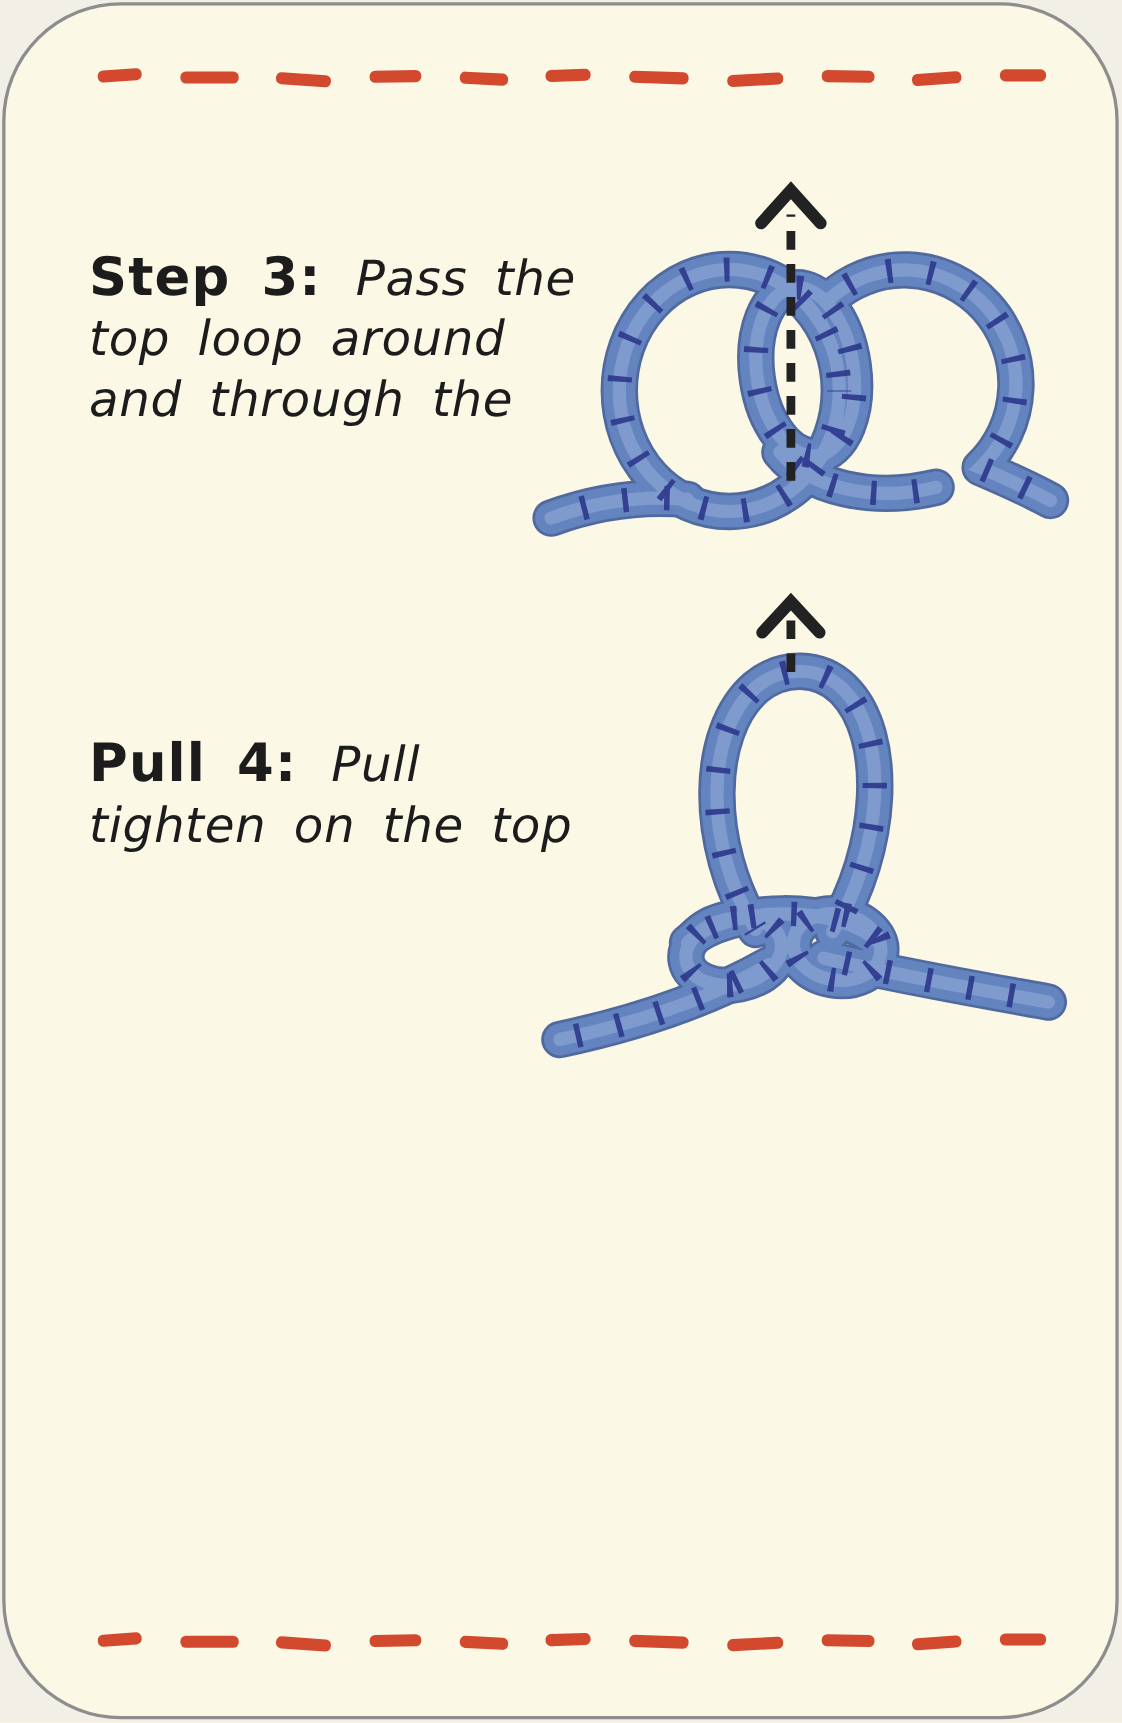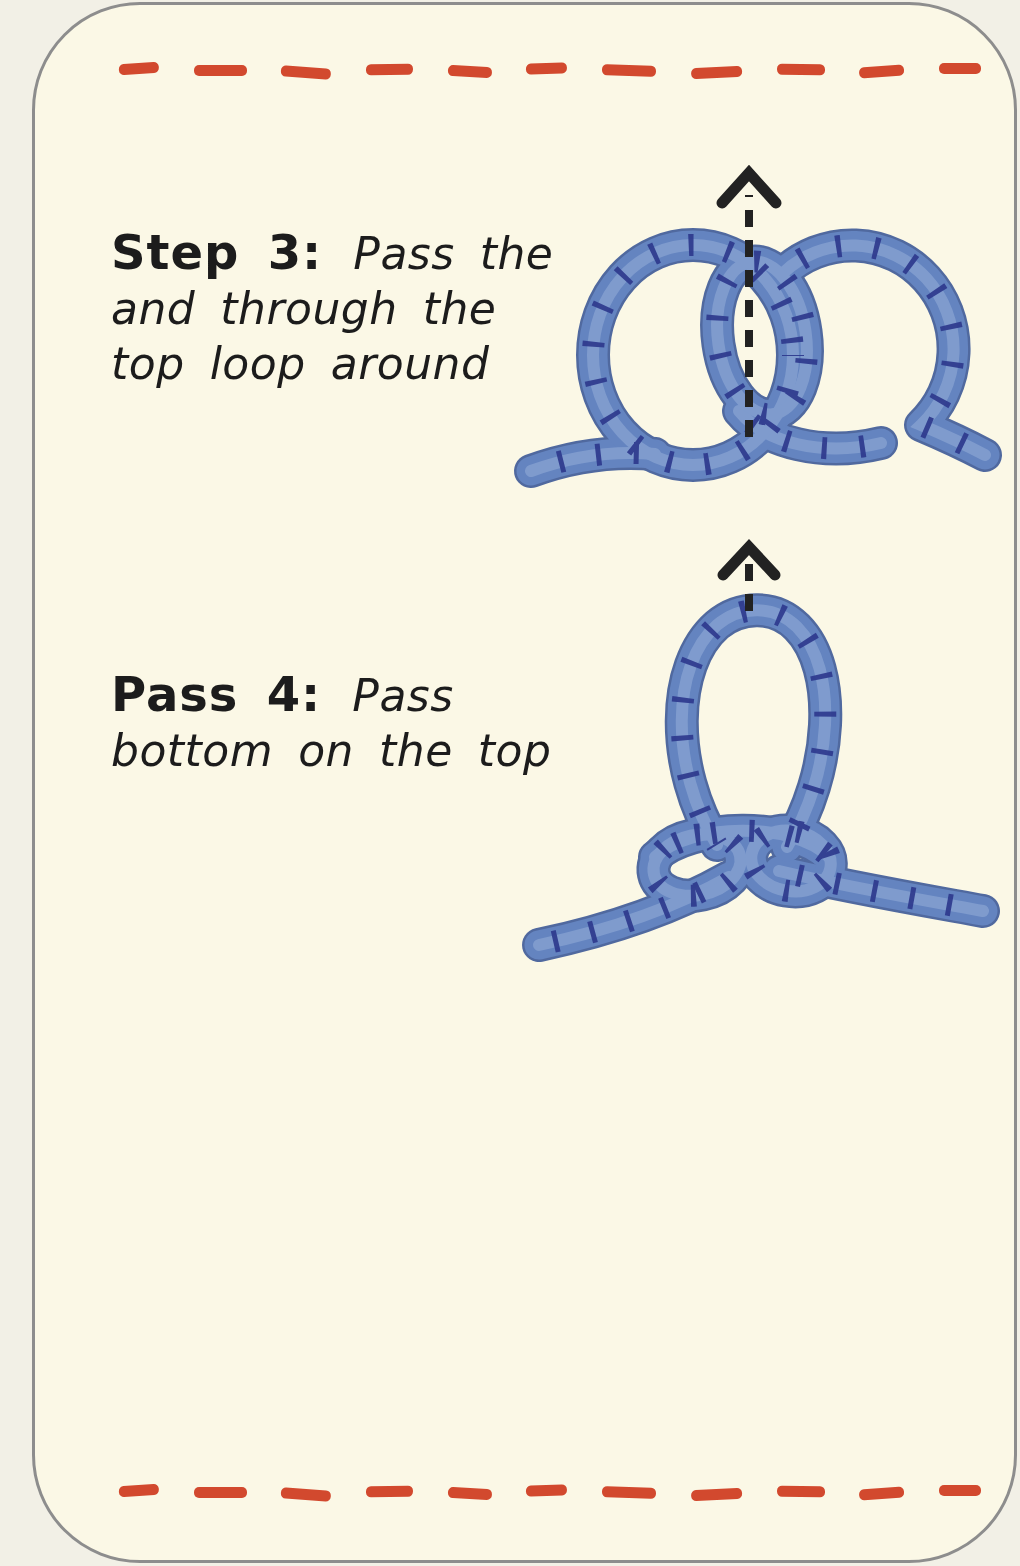--- a/index.html
+++ b/index.html
@@ -10,21 +10,20 @@
     font-family: "DejaVu Sans", sans-serif;
     overflow: hidden;
   }
   .card {
     position: absolute;
     left: 2px; top: 2px; right: 3px; bottom: 3px;
     background: var(--card-background, #fbf8e6);
     border: 3px solid var(--card-border, #8d8d8d);
     border-radius: 108px;
     box-sizing: border-box;
-    margin-left: 30px;
   }
   
   .dash-row {
     position: absolute;
     left: 84px; width: 862px; height: 14px;
     display: flex; justify-content: space-between; align-items: center;
   }
   .dash-row.top { top: 58px; }
   .dash-row.bottom { top: 1480px; }
   .dash {
@@ -94,27 +93,27 @@
       <span class="dash" style="width: 41px; transform: rotate(-2deg) translateY(-2px);"></span>
       <span class="dash" style="width: 54px; transform: rotate(2deg) translateY(0px);"></span>
       <span class="dash" style="width: 51px; transform: rotate(-3deg) translateY(2px);"></span>
       <span class="dash" style="width: 48px; transform: rotate(1deg) translateY(-1px);"></span>
       <span class="dash" style="width: 45px; transform: rotate(-4deg) translateY(1px);"></span>
       <span class="dash" style="width: 42px; transform: rotate(0deg) translateY(-2px);"></span>
     </div>
 
   <p class="step" id="step3">
     <span class="line"><strong class="label">Step 3:</strong> <span>Pass the</span></span>
+    <span class="line">top loop around</span>
     <span class="line">and through the</span>
-    <span class="line">top loop around</span>
   </p>
 
   <p class="step" id="step4">
-    <span class="line"><strong class="label">Pass 4:</strong> <span>Pass</span></span>
-    <span class="line">bottom on the top</span>
+    <span class="line"><strong class="label">Pull 4:</strong> <span>Pull</span></span>
+    <span class="line">tighten on the top</span>
   </p>
 
   <svg class="art" width="1020" height="1566" viewBox="0 0 1020 1566">
     <defs>
 
       <ellipse id="k3a" cx="658" cy="350" rx="100" ry="110"></ellipse>
       <path id="k3b" d="M 748 268 A 100 102 0 1 1 886 420 C 912 431 933 441 950 450"></path>
       <ellipse id="k3c" cx="727" cy="333" rx="44" ry="77" transform="rotate(-8 727 333)"></ellipse>
       <path id="k3d" d="M 496 466 C 534 452 574 445 620 449"></path>
       <path id="k3e" d="M 704 406 C 730 438 788 452 846 438"></path>

